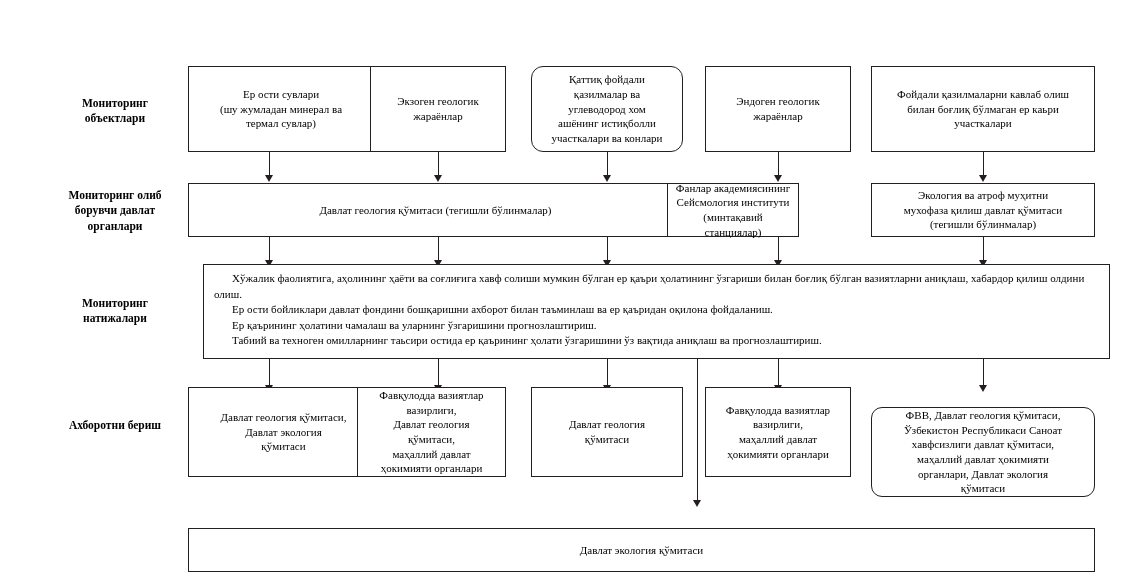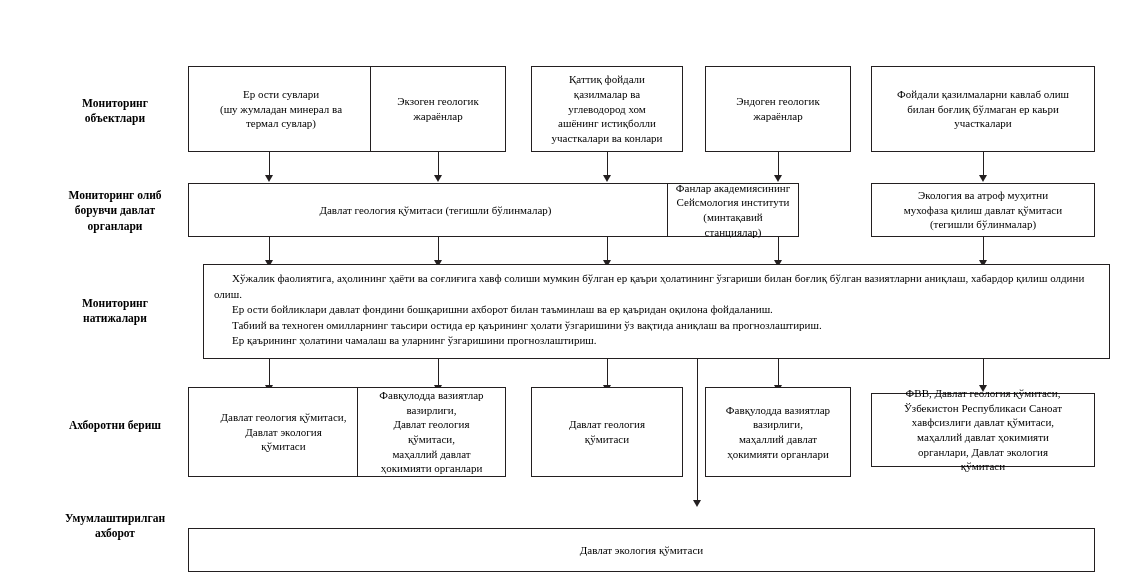--- a/index.html
+++ b/index.html
@@ -104,37 +104,33 @@
 
   <div class="row-label" style="left:42px; top:290px; width:146px; height:42px;">
     <span style="white-space:pre-line;">Мониторинг
 натижалари</span>
   </div>
 
   <div class="row-label" style="left:42px; top:414px; width:146px; height:24px;">
     <span style="white-space:pre-line;">Ахборотни бериш</span>
   </div>
 
-  <div class="row-label" style="left:42px; top:505px; width:146px; height:42px;">
-    <span style="white-space:pre-line;">Умумлаштирилган
-ахборот</span>
-  </div>
 
   <div class="box" style="left:188px; top:66px; width:186px; height:86px;">
     <span class="box-text">Ер ости сувлари
 (шу жумладан минерал ва
 термал сувлар)</span>
   </div>
 
   <div class="box thin" style="left:370px; top:66px; width:136px; height:86px;">
     <span class="box-text">Экзоген геологик
 жараёнлар</span>
   </div>
 
-  <div class="box thin" style="left:531px; top:66px; width:152px; height:86px;">
+  <div class="box thin" style="left:531px; top:66px; width:152px; height:86px;border-radius:12px;">
     <span class="box-text">Қаттиқ фойдали
 қазилмалар ва
 углеводород хом
 ашёнинг истиқболли
 участкалари ва конлари</span>
   </div>
 
   <div class="box" style="left:705px; top:66px; width:146px; height:86px;">
     <span class="box-text">Эндоген геологик
 жараёнлар</span>
@@ -201,22 +197,22 @@
     <div class="head" style="top:23px;"></div>
   </div>
   <div class="arrow" style="left:983px; top:237px;">
     <div class="shaft" style="height:24px;"></div>
     <div class="head" style="top:23px;"></div>
   </div>
 
   <div class="results-box" style="left:188px; top:264px; width:907px; height:95px;margin-left:15px;">
     <span class="results-line first">Хўжалик фаолиятига, аҳолининг ҳаёти ва соғлиғига хавф солиши мумкин бўлган ер қаъри ҳолатининг ўзгариши билан боғлиқ бўлган вазиятларни аниқлаш, хабардор қилиш олдини олиш.</span>
     <span class="results-line">Ер ости бойликлари давлат фондини бошқаришни ахборот билан таъминлаш ва ер қаъридан оқилона фойдаланиш.</span>
+    <span class="results-line">Ер қаърининг ҳолатини чамалаш ва уларнинг ўзгаришини прогнозлаштириш.</span>
     <span class="results-line">Табиий ва техноген омилларнинг таьсири остида ер қаърининг ҳолати ўзгаришини ўз вақтида аниқлаш ва прогнозлаштириш.</span>
-    <span class="results-line">Ер қаърининг ҳолатини чамалаш ва уларнинг ўзгаришини прогнозлаштириш.</span>
   </div>
 
   <div class="arrow" style="left:269px; top:359px;">
     <div class="shaft" style="height:27px;"></div>
     <div class="head" style="top:26px;"></div>
   </div>
   <div class="arrow" style="left:438px; top:359px;">
     <div class="shaft" style="height:27px;"></div>
     <div class="head" style="top:26px;"></div>
   </div>
@@ -258,21 +254,21 @@
 қўмитаси</span>
   </div>
 
   <div class="box thin" style="left:705px; top:387px; width:146px; height:90px;">
     <span class="box-text">Фавқулодда вазиятлар
 вазирлиги,
 маҳаллий давлат
 ҳокимияти органлари</span>
   </div>
 
-  <div class="box thin" style="left:871px; top:393px; width:224px; height:74px;">
+  <div class="box thin" style="left:871px; top:407px; width:224px; height:90px;border-radius:11px;">
     <span class="box-text">ФВВ, Давлат геология қўмитаси,
 Ўзбекистон Республикаси Саноат
 хавфсизлиги давлат қўмитаси,
 маҳаллий давлат ҳокимияти
 органлари, Давлат экология
 қўмитаси</span>
   </div>
 
   <div class="box" style="left:188px; top:504px; width:907px; height:44px;margin-top:24px;">
     <span class="box-text">Давлат экология қўмитаси</span>

